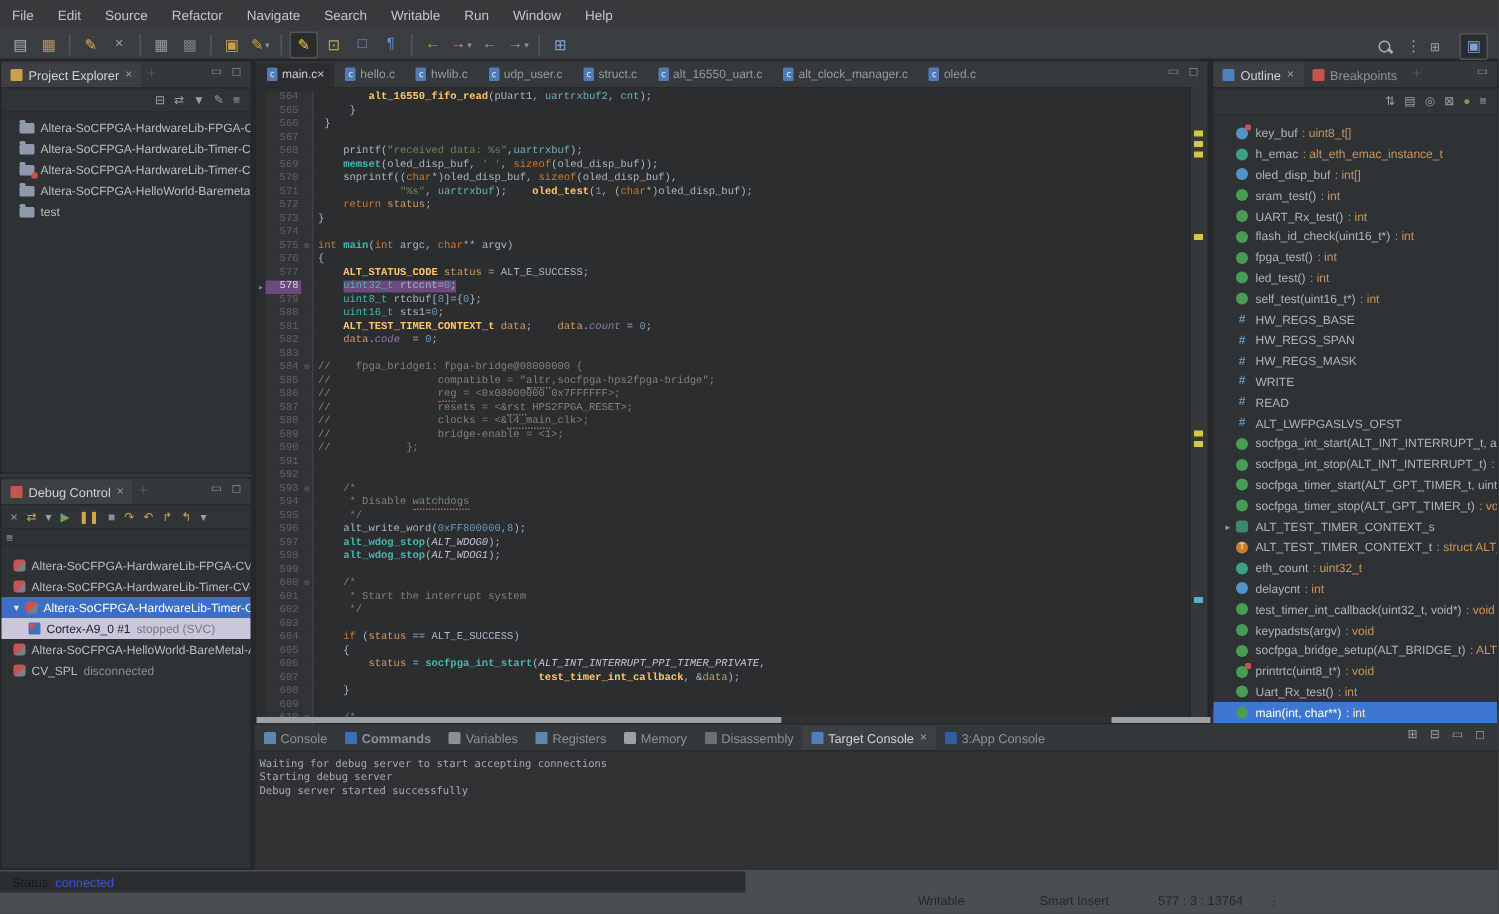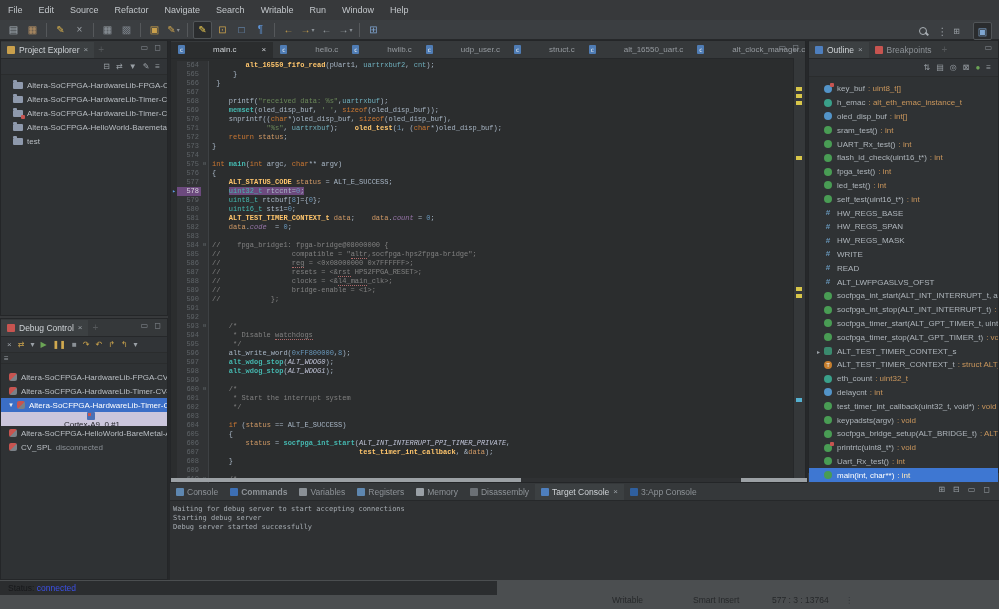--- a/index.html
+++ b/index.html
@@ -43,21 +43,21 @@
   .folder.badge::after{content:"";position:absolute;right:-2px;bottom:-2px;width:4px;height:4px;background:#C75450;border-radius:1px;}
   .dbgico{width:8px;height:8px;border-radius:2px;background:linear-gradient(135deg,#C75450 55%,#7A8086 55%);margin:0 4px 0 2px;flex:none;}
   .coreico{width:8px;height:8px;background:#4A6FB5;border-radius:1px;position:relative;margin:0 4px 0 2px;flex:none;}
   .coreico::after{content:"";position:absolute;left:1px;top:1px;width:3px;height:3px;background:#C75450;}
   .suffix{color:#8A8F95;margin-left:4px;}
   .trow.lav .suffix{color:#77787F;}
   .exparrow{width:8px;color:#E8EAEC;font-size:7px;flex:none;text-align:center;}
   
   .editor{left:170px;top:40px;width:636px;height:443px;background:#2B2D2E;border:1px solid #242628;box-sizing:border-box;}
   .etabs{height:17px;background:#36393B;border-bottom:1px solid #26282A;display:flex;align-items:center;position:relative;}
-  .etab{display:flex;align-items:center;height:16px;padding:0 7px;font-size:8px;color:#969BA0;white-space:nowrap;gap:25px;}
+  .etab{display:flex;align-items:center;height:16px;padding:0 7px;font-size:8px;color:#969BA0;white-space:nowrap;}
   .etab.active{background:#2B2D2E;color:#CDD1D5;}
   .cfile{width:7px;height:9px;background:#4F7CB4;border-radius:1px;color:#E6ECF2;font-size:6px;line-height:9px;text-align:center;margin-right:3px;font-family:"DejaVu Sans Mono",monospace;}
   .code-wrap{position:relative;height:425px;overflow:hidden;font-family:Liberation Mono, monospace;font-size:7px;padding-top:2px;}
   .cl{display:flex;height:9px;line-height:9px;white-space:pre;}
   .ann{width:6px;background:#2B2D2E;color:#5D9CE8;font-size:6px;text-align:center;flex:none;}
   .num{width:22px;background:#313335;color:#5F6468;text-align:right;padding-right:2px;flex:none;}
   .num.cur{background:#6C4A7E;color:#D8D3DE;}
   .fold{width:7px;background:#313335;border-right:1px solid #3E4144;color:#6E7478;font-size:5px;text-align:center;flex:none;}
   .codeln{padding-left:3px;}
   .hl{background:#6C4A7E;}
@@ -221,21 +221,21 @@
         </div>
         <div class="trow">
           <span class="dbgico"></span>
           <span>Altera-SoCFPGA-HardwareLib-Timer-CV-AR</span>
         </div>
         <div class="trow sel">
           <span class="exparrow">▾</span>
           <span class="dbgico"></span>
           <span>Altera-SoCFPGA-HardwareLib-Timer-CV-GN</span>
         </div>
-        <div class="trow lav" style="padding-left: 16px; flex-direction: column;">
+        <div class="trow lav" style="padding-left: 16px;">
           <span class="coreico"></span>
           <span>Cortex-A9_0 #1</span>
           <span class="suffix">stopped (SVC)</span>
         </div>
         <div class="trow">
           <span class="dbgico"></span>
           <span>Altera-SoCFPGA-HelloWorld-BareMetal-ARI</span>
         </div>
         <div class="trow">
           <span class="dbgico"></span>

